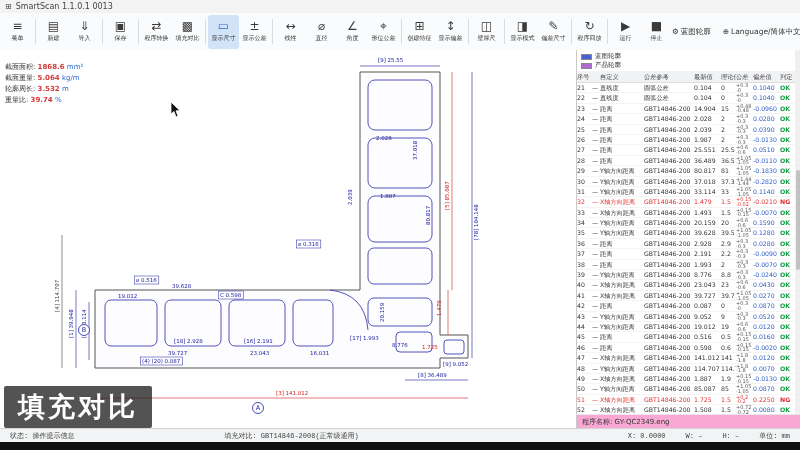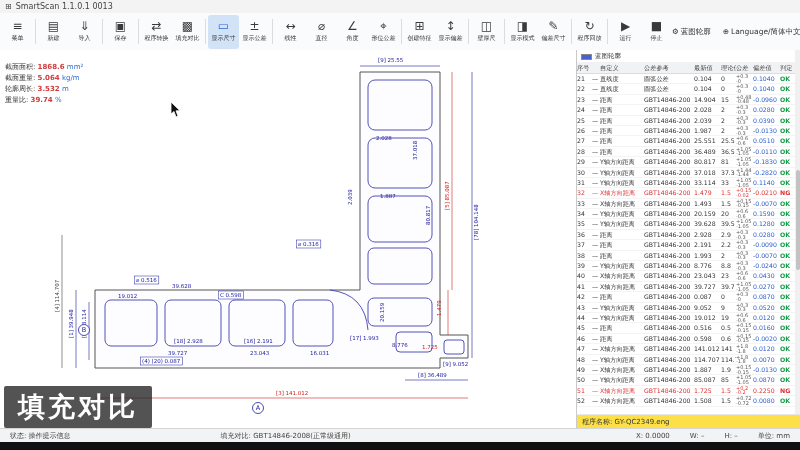--- a/index.html
+++ b/index.html
@@ -39,25 +39,25 @@
   .hc{overflow:hidden;white-space:nowrap;}
   .row{height:9.4px;line-height:9.4px;font-size:6.2px;border-bottom:1px solid #f4f4f4;cursor:default;}
   .row span{overflow:hidden;white-space:nowrap;}
   .row .dev{color:#2b5cc8;}
   .row .res{color:#17a04a;font-weight:bold;}
   .row.ng span{color:#e03131 !important;}
   .tol{font-size:5px;line-height:4.7px;padding-top:0px;color:#555;}
   .vscroll{position:absolute;right:0;top:0;width:6px;height:364px;background:#f0f0f0;}
   .thumb{position:absolute;top:120px;left:1px;width:4px;height:100px;background:#c2c2c2;border-radius:2px;}
   .progrow{position:absolute;top:414px;left:576px;width:224px;height:14px;font-size:7px;
-       line-height:14px;padding-left:5px;background:#fde047;border-left:1px solid #c9c9c9;
+       line-height:14px;padding-left:5px;background:#f9a8d4;border-left:1px solid #c9c9c9;
        border-top:1px solid #e7e7e7;color:#333;box-sizing:border-box;}
   .statusbar{position:absolute;top:428px;left:0;right:0;height:14px;background:#f2f3f4;
        border-top:1px solid #d5d5d5;display:flex;align-items:center;font-size:7px;color:#444;
-       padding:4px 10px;box-sizing:border-box;}
+       padding:4px 10px;box-sizing:border-box;font-family:Liberation Mono, monospace;}
   .sb-tol{margin-left:150px;}
   .sb-x{margin-left:auto;}
   .sb-gap{margin-left:20px;}
   .blackbar{position:absolute;top:442px;left:0;right:0;height:8px;background:#101010;}
 </style>
 </head>
 <body>
 
 <div id="app">
 
@@ -249,20 +249,24 @@
     </svg>
     <div class="overlay-label">填充对比</div>
   </div>
 
   <div class="rightpanel">
     <div class="legend">
         <div class="leg-item">
           <span class="swatch" style="background: rgb(74, 95, 208);"></span>
           <span>蓝图轮廓</span>
         </div>
+        <div class="leg-item">
+          <span class="swatch" style="background: rgb(176, 106, 208);"></span>
+          <span>产品轮廓</span>
+        </div>
       </div>
     <div class="thead">
         <span class="hc">序号</span>
         <span class="hc"></span>
         <span class="hc">自定义</span>
         <span class="hc">公差参考</span>
         <span class="hc">最新值</span>
         <span class="hc">理论值</span>
         <span class="hc">公差</span>
         <span class="hc">偏差值</span>

